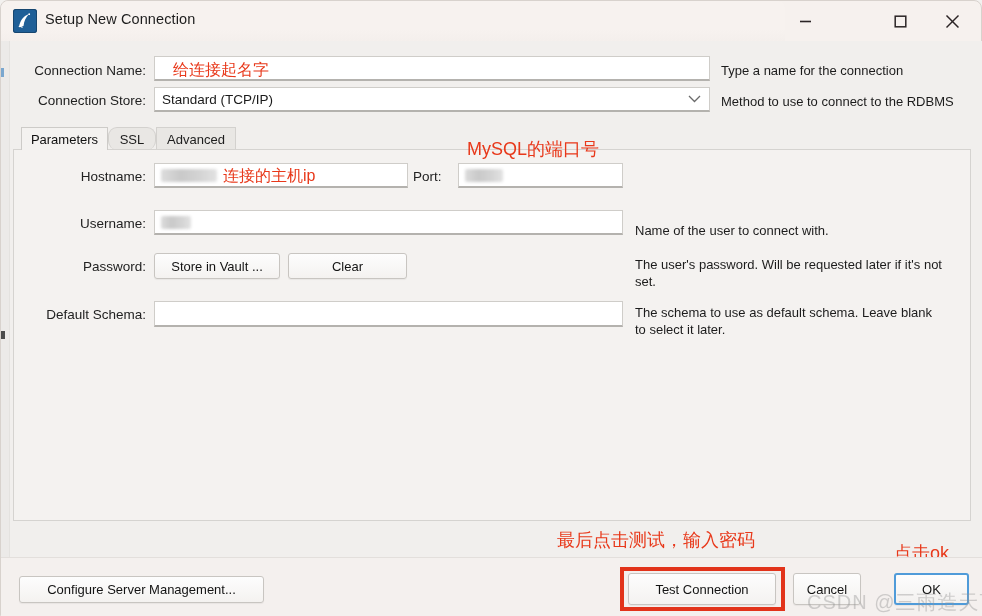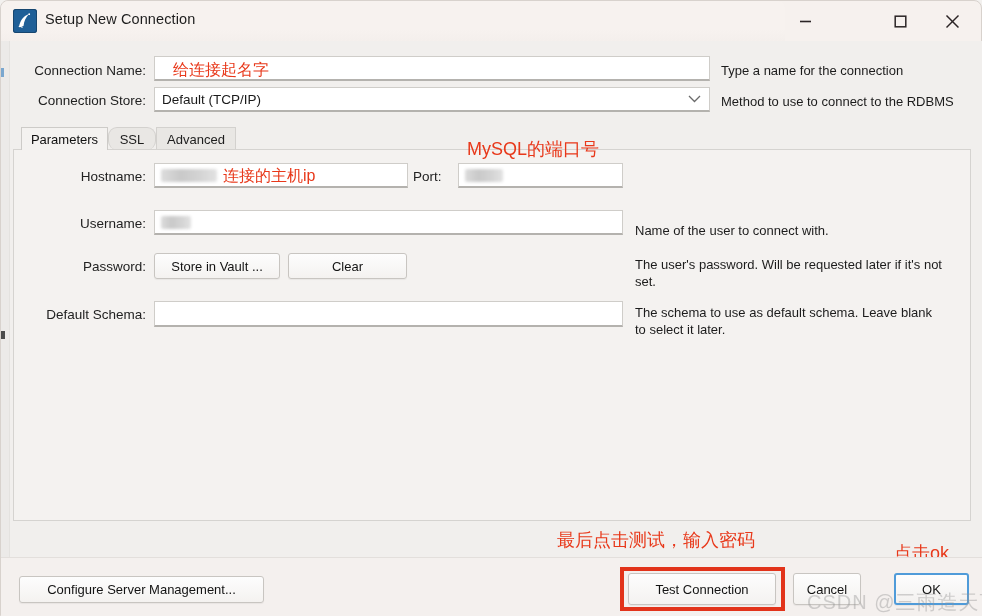--- a/index.html
+++ b/index.html
@@ -279,21 +279,21 @@
       </div>
       <div class="panel-edge"></div>
 
       <div class="lbl" style="left:12px; top:22px; width:133px;">Connection Name:</div>
       <div class="tfield" style="left:153px; top:15px; width:556px; height:25px;"></div>
       <div class="anno" style="left:172px; top:19px;">给连接起名字</div>
       <div class="hint" style="left:720px; top:21px;">Type a name for the connection</div>
 
       <div class="lbl" style="left:12px; top:52px; width:133px;">Connection Store:</div>
       <div class="combo" style="left:153px; top:46px; width:556px; height:25px;">
-        <span>Default (TCP/IP)</span>
+        <span>Standard (TCP/IP)</span>
         <span class="chev">
           <svg width="13" height="9" viewBox="0 0 13 9">
               <polyline points="1,1.5 6.5,7 12,1.5" fill="none" stroke="#6a6a6a" stroke-width="1.3"></polyline>
             </svg>
         </span>
       </div>
       <div class="hint" style="left:720px; top:52px;">Method to use to connect to the RDBMS</div>
 
       <div class="tabstrip">
         <div class="tab active" style="left:8px; width:87px;">Parameters</div>

